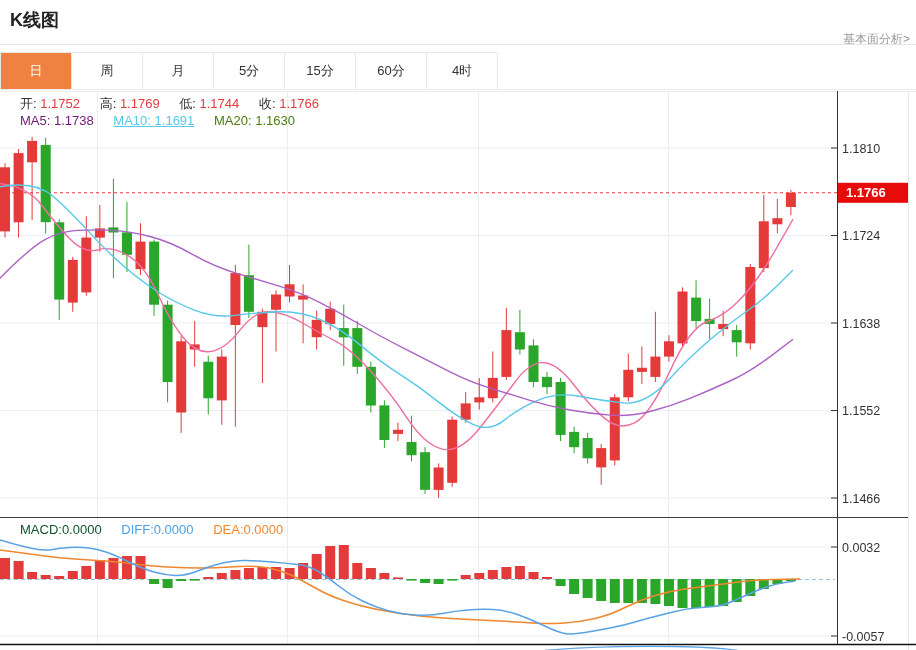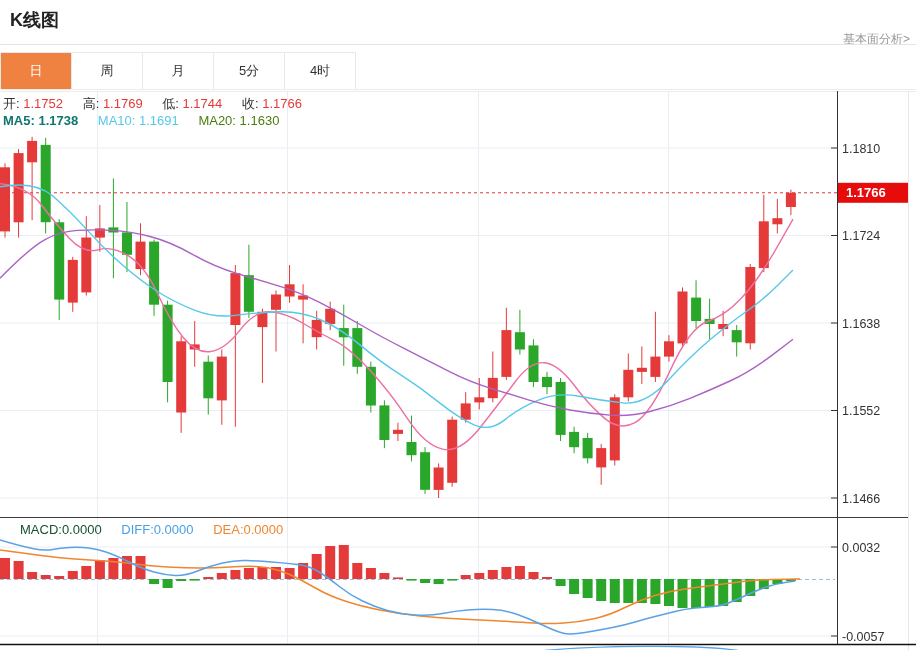--- a/index.html
+++ b/index.html
@@ -7,45 +7,47 @@
        font-family:"Liberation Sans","DejaVu Sans",sans-serif;}
   .hdr-title{position:absolute;left:10px;top:8px;font-size:18px;font-weight:bold;color:#222;}
   .hdr-link{position:absolute;right:6px;top:31px;font-size:12px;color:#999;text-decoration:none;cursor:pointer;}
   .hdr-divider{position:absolute;left:0;top:44px;width:916px;height:0;border-top:1px solid #e5e5e5;}
   .tabs{position:absolute;left:0;top:52px;display:flex;border:1px solid #e8e8e8;background:#fff;}
   .tab{width:70px;height:36px;line-height:36px;text-align:center;font-size:13px;color:#333;
        border-right:1px solid #e8e8e8;cursor:pointer;background:#fff;}
   .tab:last-child{border-right:none;}
   .tab.active{background:#ef8240;color:#fff;}
   .tabs-underline{position:absolute;left:0;top:89px;width:916px;border-top:1px solid #ececec;}
-  .legend-row{position:absolute;left:3px;font-size:13px;white-space:nowrap;z-index:5;}
+  .legend-row{position:absolute;left:20px;font-size:13px;white-space:nowrap;z-index:5;}
   .legend-row .grp{margin-right:16px;}
   .lbl-dark{color:#333;}
   .val-red{color:#e43a3a;}
-  .c-ma5{color:#0f766e;font-weight:bold;}
-  .c-ma10{color:#56c8e8;}
+  .c-ma5{color:#701a75;}
+  .c-ma10{color:#56c8e8;text-decoration:underline;}
   .c-ma20{color:#4d7c0f;}
   .c-macd{color:#14532d;}
   .c-diff{color:#4aa0e8;}
   .c-dea{color:#f0862e;}
   svg{position:absolute;left:0;top:0;}
 </style>
 </head>
 <body>
 
 <div class="app">
   <div class="hdr-title">K线图</div>
   <a class="hdr-link">基本面分析&gt;</a>
   <div class="hdr-divider"></div>
 
   <div class="tabs">
     <div class="tab active">日</div>
     <div class="tab">周</div>
     <div class="tab">月</div>
     <div class="tab">5分</div>
+    <div class="tab">15分</div>
+    <div class="tab">60分</div>
     <div class="tab">4时</div>
   </div>
   <div class="tabs-underline"></div>
 
   <div class="legend-row" style="top:95px;">
     <span class="grp"><span class="lbl-dark">开:</span> <span class="val-red">1.1752</span></span>
     <span class="grp"><span class="lbl-dark">高:</span> <span class="val-red">1.1769</span></span>
     <span class="grp"><span class="lbl-dark">低:</span> <span class="val-red">1.1744</span></span>
     <span class="grp"><span class="lbl-dark">收:</span> <span class="val-red">1.1766</span></span>
   </div>

